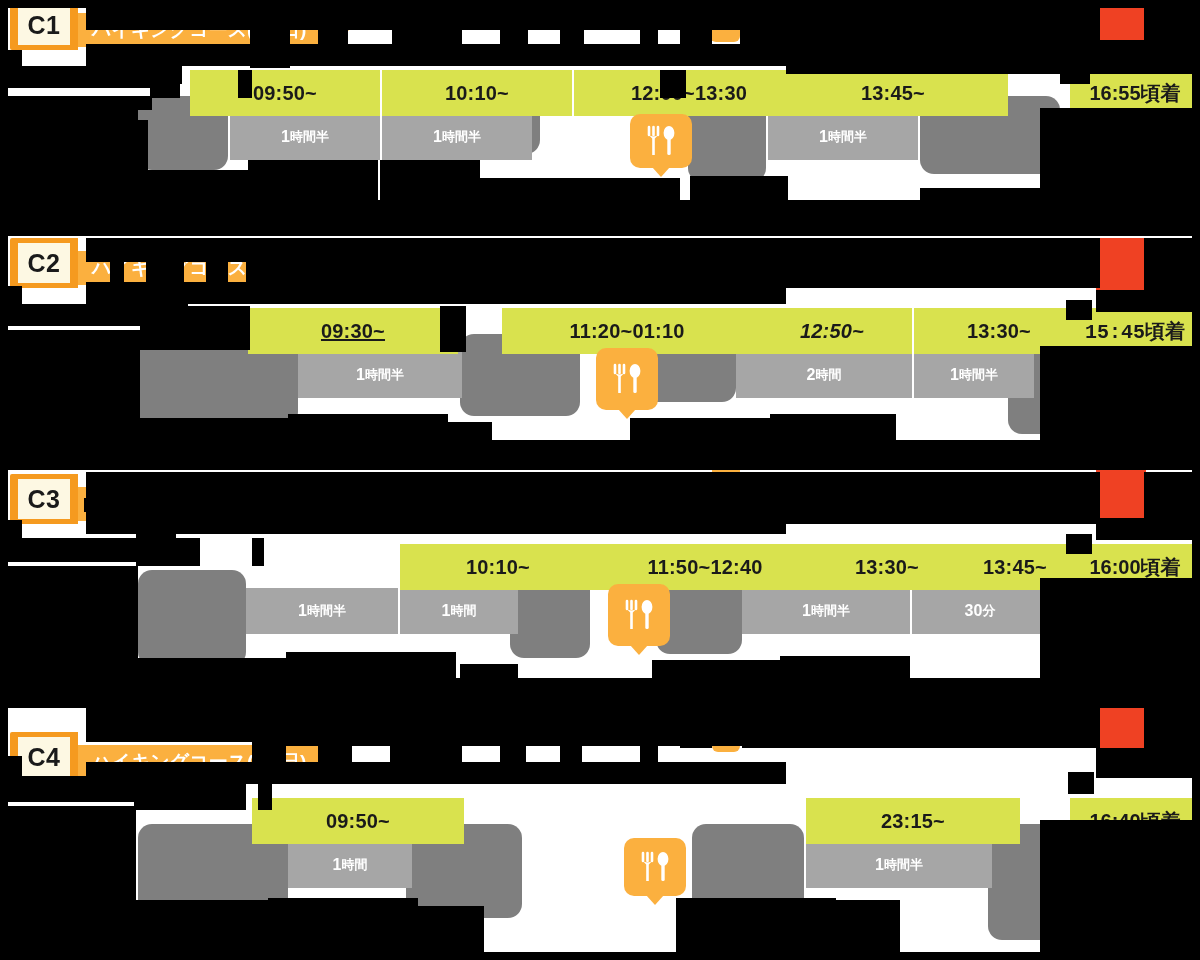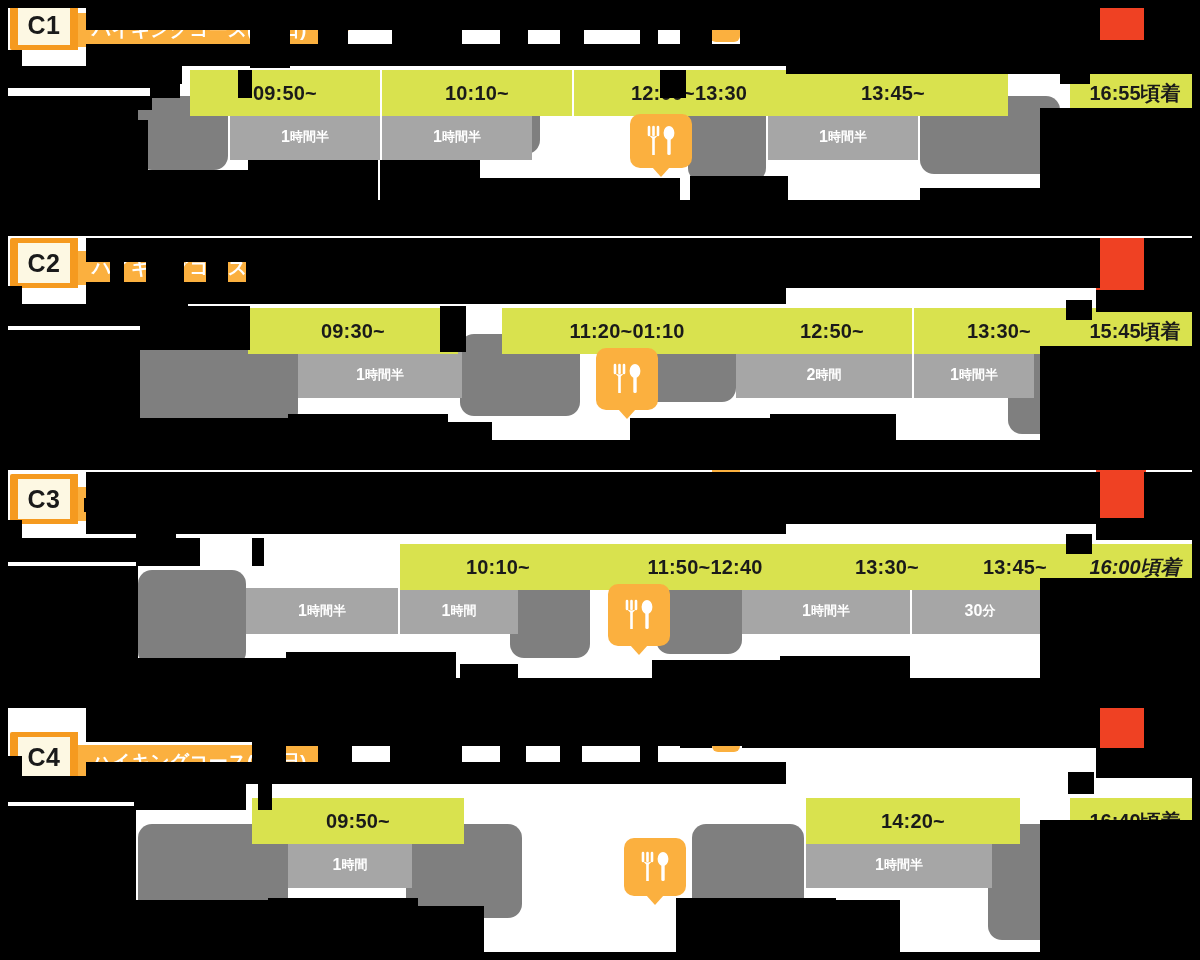--- a/index.html
+++ b/index.html
@@ -309,35 +309,35 @@
       </div>
       <div class="dur-bar" style="left:606px; top:52px; width:176px;">
         <span class="dur-num">2</span>
           <span>時間</span>
       </div>
       <div class="dur-bar" style="left:784px; top:52px; width:120px;">
         <span class="dur-num">1</span>
           <span>時間半</span>
       </div>
 
-      <div class="time-chip" style="left:118px; top:8px; width:210px;">09:30~</div>
+      <div class="time-chip" style="left:118px; top:8px; width:210px;text-decoration:underline;">09:30~</div>
       <div class="time-chip" style="left:372px; top:8px; width:250px;">11:20~01:10</div>
-      <div class="time-chip" style="left:622px; top:8px; width:160px;">12:50~</div>
+      <div class="time-chip" style="left:622px; top:8px; width:160px;font-style:italic;">12:50~</div>
       <div class="time-chip" style="left:784px; top:8px; width:170px;">13:30~</div>
 
       <div class="meal-marker" style="left:466px; top:48px; width:62px; height:62px;">
         <svg width="30" height="32" viewBox="0 0 30 32">
           <path d="M3 2 L3 10 M7.5 2 L7.5 10 M12 2 L12 10" stroke="#fff" stroke-width="2.6" stroke-linecap="round"></path>
           <path d="M2.3 9.5 Q7.5 13.5 12.7 9.5 L8.8 13.5 L8.8 30 L6.2 30 L6.2 13.5 Z" fill="#fff"></path>
           <ellipse cx="23" cy="8" rx="5.4" ry="7" fill="#fff"></ellipse>
           <rect x="21.3" y="13" width="3.4" height="17" rx="1.5" fill="#fff"></rect>
         </svg>
       </div>
 
-      <div class="arrival-time" style="left:940px; top:8px; width:130px;">15:45頃着</div>
+      <div class="arrival-time" style="left:940px; top:8px; width:130px;font-family:Liberation Mono, monospace;">15:45頃着</div>
       <div class="arrival-name" style="left:940px; top:78px; width:130px;">なんば</div>
     </div>
 
     <div class="red-tile" style="left:1096px; top:0; width:52px; height:60px;"></div>
     <div class="orange-tail" style="left:710px; top:0; width:30px; height:48px;"></div>
   </div>
 
   <div class="course-row" style="top:474px;">
 
     <div class="course-header">
@@ -391,21 +391,21 @@
 
       <div class="meal-marker" style="left:478px; top:48px; width:62px; height:62px;">
         <svg width="30" height="32" viewBox="0 0 30 32">
           <path d="M3 2 L3 10 M7.5 2 L7.5 10 M12 2 L12 10" stroke="#fff" stroke-width="2.6" stroke-linecap="round"></path>
           <path d="M2.3 9.5 Q7.5 13.5 12.7 9.5 L8.8 13.5 L8.8 30 L6.2 30 L6.2 13.5 Z" fill="#fff"></path>
           <ellipse cx="23" cy="8" rx="5.4" ry="7" fill="#fff"></ellipse>
           <rect x="21.3" y="13" width="3.4" height="17" rx="1.5" fill="#fff"></rect>
         </svg>
       </div>
 
-      <div class="arrival-time" style="left:940px; top:8px; width:130px;font-style:italic;">16:00頃着</div>
+      <div class="arrival-time" style="left:940px; top:8px; width:130px;">16:00頃着</div>
       <div class="arrival-name" style="left:940px; top:78px; width:130px;">なんば</div>
     </div>
 
     <div class="red-tile" style="left:1096px; top:-10px; width:50px; height:56px;"></div>
     <div class="orange-tail" style="left:712px; top:-4px; width:28px; height:46px;"></div>
   </div>
 
   <div class="course-row" style="top:712px;">
 
     <div class="course-header" style="top:20px;">
@@ -438,21 +438,21 @@
       <div class="dur-bar" style="left:158px; top:52px; width:124px;">
         <span class="dur-num">1</span>
           <span>時間</span>
       </div>
       <div class="dur-bar" style="left:676px; top:52px; width:186px;">
         <span class="dur-num">1</span>
           <span>時間半</span>
       </div>
 
       <div class="time-chip" style="left:122px; top:8px; width:212px;">09:50~</div>
-      <div class="time-chip" style="left:676px; top:8px; width:214px;">14:20~</div>
+      <div class="time-chip" style="left:676px; top:8px; width:214px;">23:15~</div>
 
       <div class="meal-marker" style="left:494px; top:48px; width:62px; height:58px;">
         <svg width="30" height="32" viewBox="0 0 30 32">
           <path d="M3 2 L3 10 M7.5 2 L7.5 10 M12 2 L12 10" stroke="#fff" stroke-width="2.6" stroke-linecap="round"></path>
           <path d="M2.3 9.5 Q7.5 13.5 12.7 9.5 L8.8 13.5 L8.8 30 L6.2 30 L6.2 13.5 Z" fill="#fff"></path>
           <ellipse cx="23" cy="8" rx="5.4" ry="7" fill="#fff"></ellipse>
           <rect x="21.3" y="13" width="3.4" height="17" rx="1.5" fill="#fff"></rect>
         </svg>
       </div>
 

